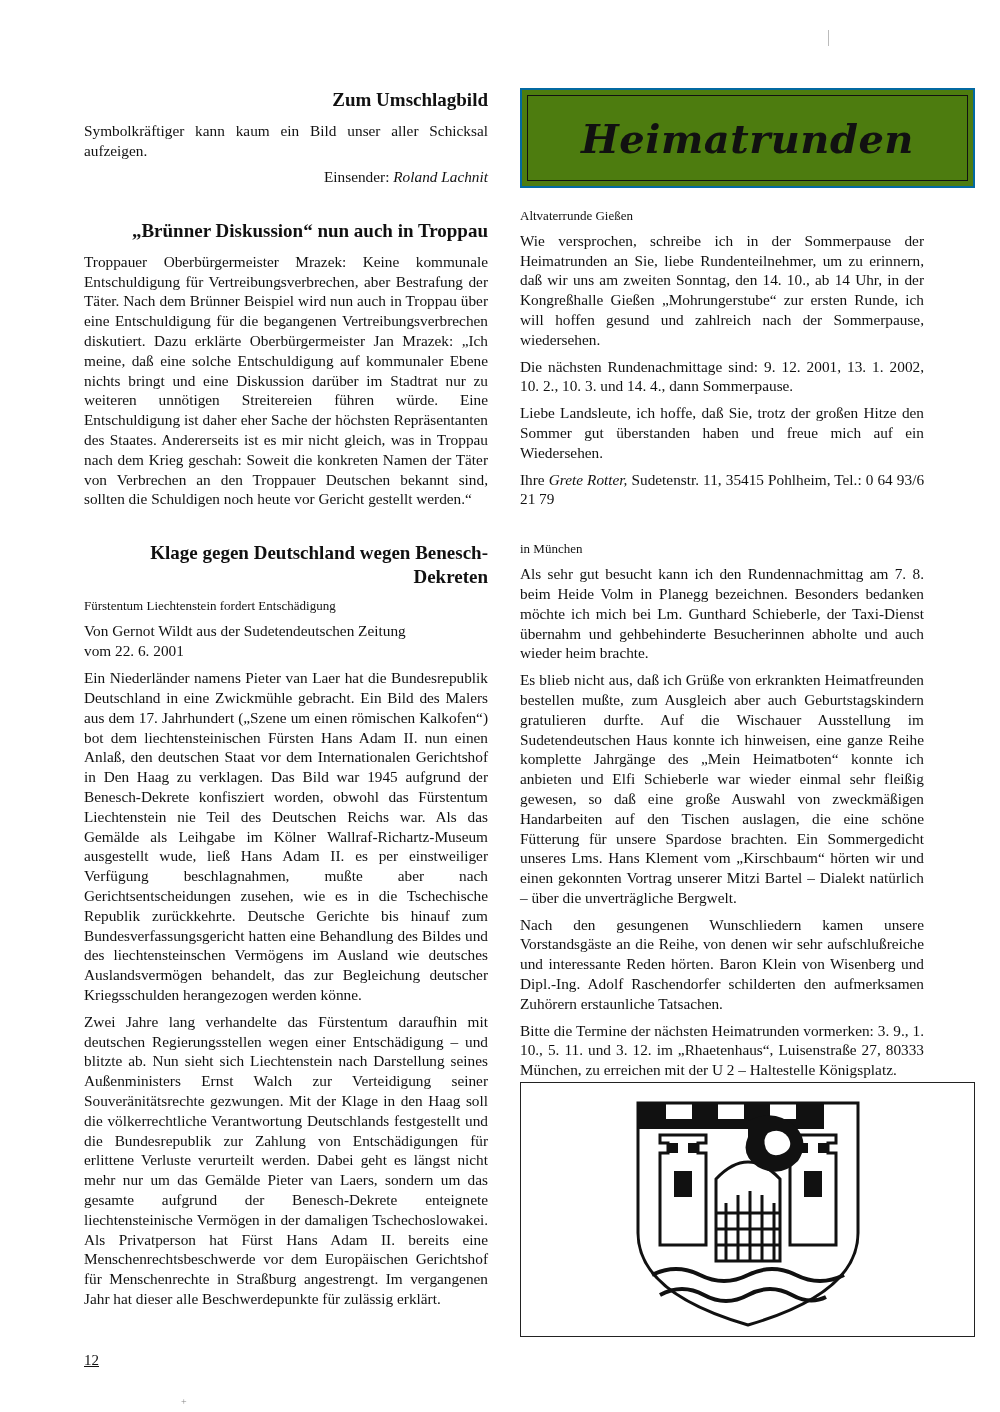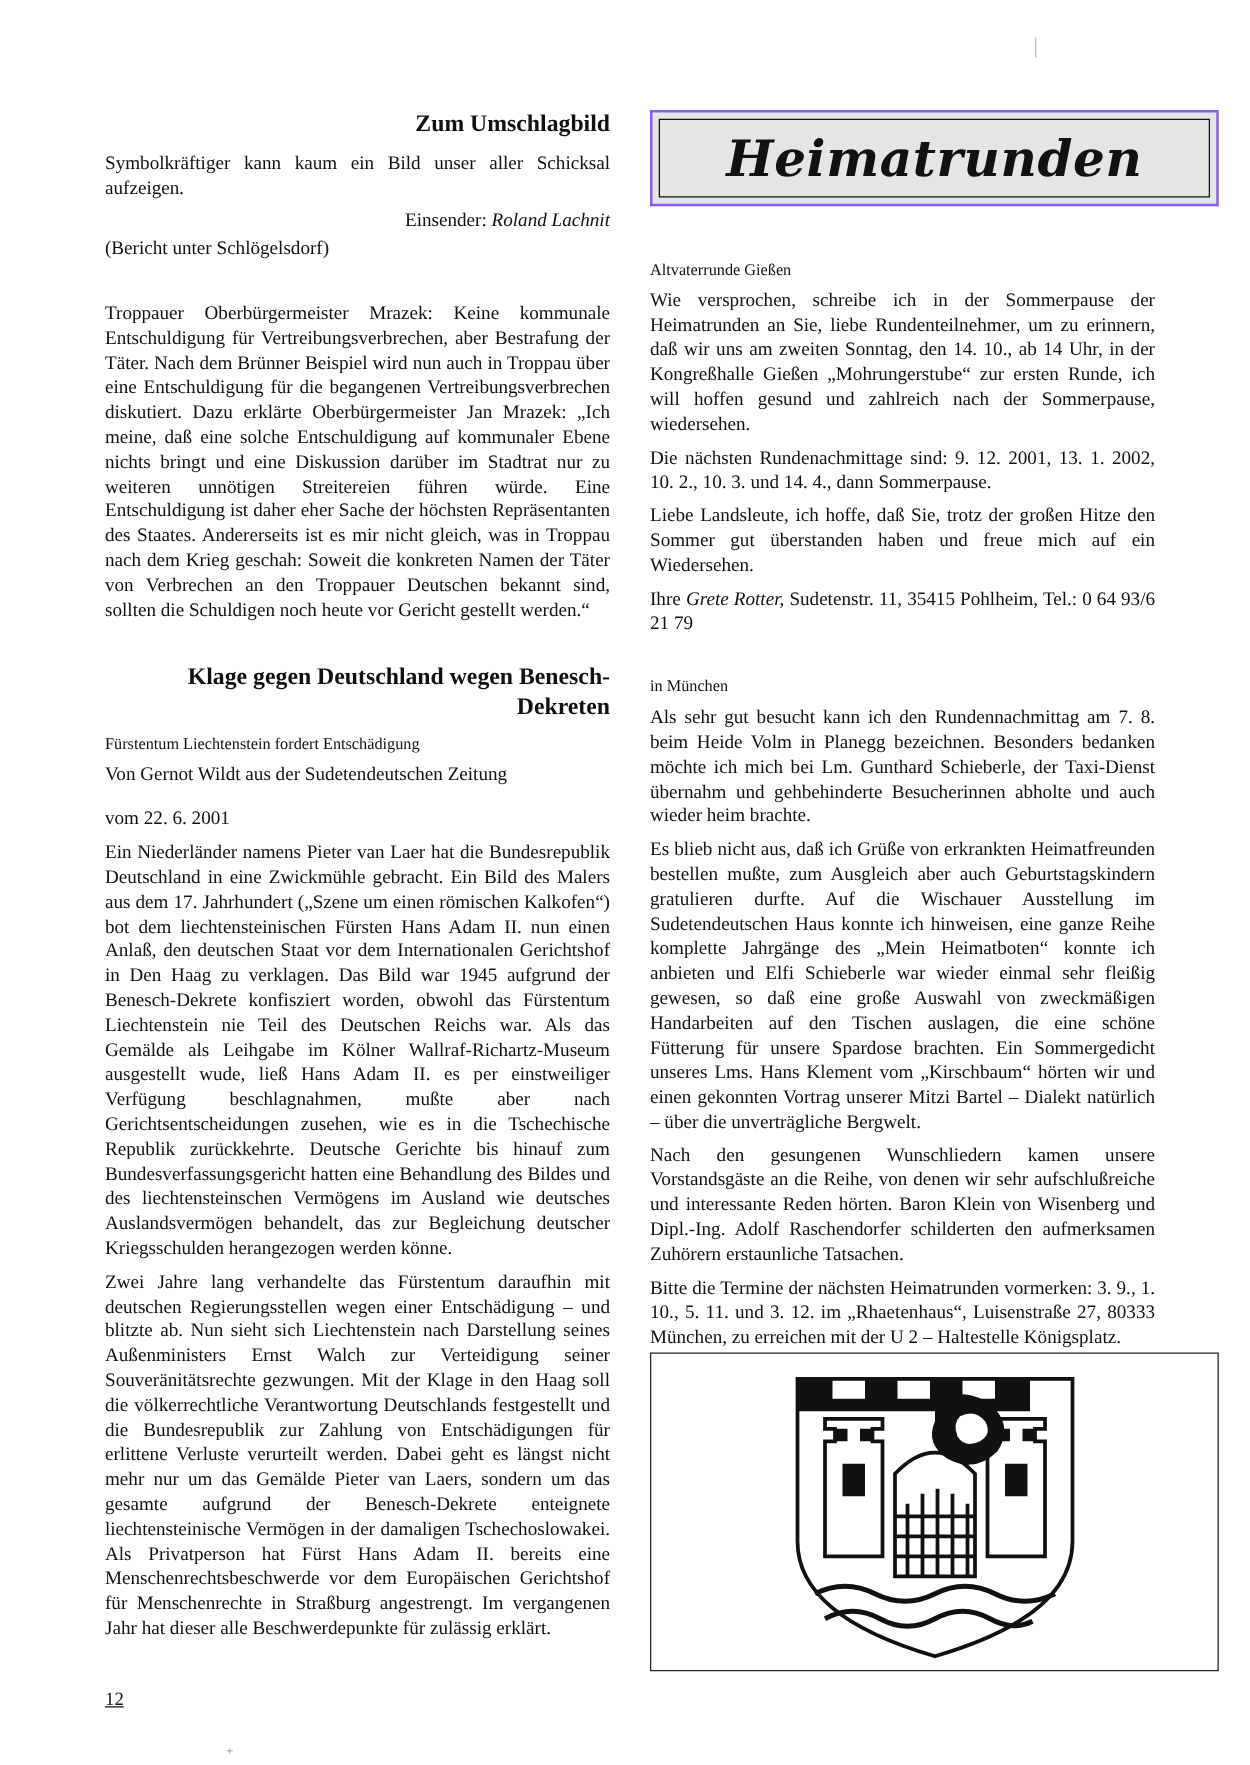--- a/index.html
+++ b/index.html
@@ -61,24 +61,24 @@
   }
   .ital { font-style: italic; margin-top: 19px; }
   .blk { margin-bottom: 22px; }
 
   
   .masthead {
     position: absolute;
     left: 520px;
     top: 88px;
     width: 455px;
-    height: 77px;
-    border: 2px solid #8b5cf6;
+    height: 100px;
+    border: 2px solid #0369a1;
     box-sizing: border-box;
-    background: #e5e5e5;
+    background: #4d7c0f;
   }
   .masthead-inner {
     position: absolute;
     left: 5px; top: 5px; right: 5px; bottom: 5px;
     border: 1px solid #111;
   }
   .masthead-script {
     position: absolute;
     left: 0; right: 0; top: 50%;
     transform: translateY(-50%);
@@ -139,33 +139,33 @@
 
   <div class="col col-left">
 
     <div class="blk">
       <h2 class="section-title">Zum Umschlagbild</h2>
       <p>Symbolkräftiger kann kaum ein Bild unser aller Schicksal aufzeigen.</p>
       <div class="right-sign">
         <span>Einsender:</span>
         <span class="ital">Roland Lachnit</span>
       </div>
-      <p class="nojust">(Bericht unter Schlögelsdorf)</p>
     </div>
 
     <div class="blk">
       <div class="spacer-sm"></div>
+      <h2 class="section-title">„Brünner Diskussion“ nun auch in Troppau</h2>
       <p>Troppauer Oberbürgermeister Mrazek: Keine kommunale Entschuldigung für Vertreibungsverbrechen, aber Bestrafung der Täter. Nach dem Brünner Beispiel wird nun auch in Troppau über eine Entschuldigung für die begangenen Vertreibungsverbrechen diskutiert. Dazu erklärte Oberbürgermeister Jan Mrazek: „Ich meine, daß eine solche Entschuldigung auf kommunaler Ebene nichts bringt und eine Diskussion darüber im Stadtrat nur zu weiteren unnötigen Streitereien führen würde. Eine Entschuldigung ist daher eher Sache der höchsten Repräsentanten des Staates. Andererseits ist es mir nicht gleich, was in Troppau nach dem Krieg geschah: Soweit die konkreten Namen der Täter von Verbrechen an den Troppauer Deutschen bekannt sind, sollten die Schuldigen noch heute vor Gericht gestellt werden.“</p>
     </div>
 
     <div class="blk">
       <div class="spacer-sm"></div>
       <h2 class="section-title">Klage gegen Deutschland wegen Benesch-Dekreten</h2>
       <h3 class="sub-title">Fürstentum Liechtenstein fordert Entschädigung</h3>
-      <p class="nojust" style="margin-bottom:16px">Von Gernot Wildt aus der Sudetendeutschen Zeitung</p>
+      <p class="nojust" style="margin-bottom:1px">Von Gernot Wildt aus der Sudetendeutschen Zeitung</p>
       <p class="nojust">vom 22. 6. 2001</p>
       <p>Ein Niederländer namens Pieter van Laer hat die Bundesrepublik Deutschland in eine Zwickmühle gebracht. Ein Bild des Malers aus dem 17. Jahrhundert („Szene um einen römischen Kalkofen“) bot dem liechtensteinischen Fürsten Hans Adam II. nun einen Anlaß, den deutschen Staat vor dem Internationalen Gerichtshof in Den Haag zu verklagen. Das Bild war 1945 aufgrund der Benesch-Dekrete konfisziert worden, obwohl das Fürstentum Liechtenstein nie Teil des Deutschen Reichs war. Als das Gemälde als Leihgabe im Kölner Wallraf-Richartz-Museum ausgestellt wude, ließ Hans Adam II. es per einstweiliger Verfügung beschlagnahmen, mußte aber nach Gerichtsentscheidungen zusehen, wie es in die Tschechische Republik zurückkehrte. Deutsche Gerichte bis hinauf zum Bundesverfassungsgericht hatten eine Behandlung des Bildes und des liechtensteinschen Vermögens im Ausland wie deutsches Auslandsvermögen behandelt, das zur Begleichung deutscher Kriegsschulden herangezogen werden könne.</p>
       <p>Zwei Jahre lang verhandelte das Fürstentum daraufhin mit deutschen Regierungsstellen wegen einer Entschädigung – und blitzte ab. Nun sieht sich Liechtenstein nach Darstellung seines Außenministers Ernst Walch zur Verteidigung seiner Souveränitätsrechte gezwungen. Mit der Klage in den Haag soll die völkerrechtliche Verantwortung Deutschlands festgestellt und die Bundesrepublik zur Zahlung von Entschädigungen für erlittene Verluste verurteilt werden. Dabei geht es längst nicht mehr nur um das Gemälde Pieter van Laers, sondern um das gesamte aufgrund der Benesch-Dekrete enteignete liechtensteinische Vermögen in der damaligen Tschechoslowakei. Als Privatperson hat Fürst Hans Adam II. bereits eine Menschenrechtsbeschwerde vor dem Europäischen Gerichtshof für Menschenrechte in Straßburg angestrengt. Im vergangenen Jahr hat dieser alle Beschwerdepunkte für zulässig erklärt.</p>
     </div>
 
   </div>
 
   <div class="masthead">
     <div class="masthead-inner"></div>
     <div class="masthead-script">Heimatrunden</div>

